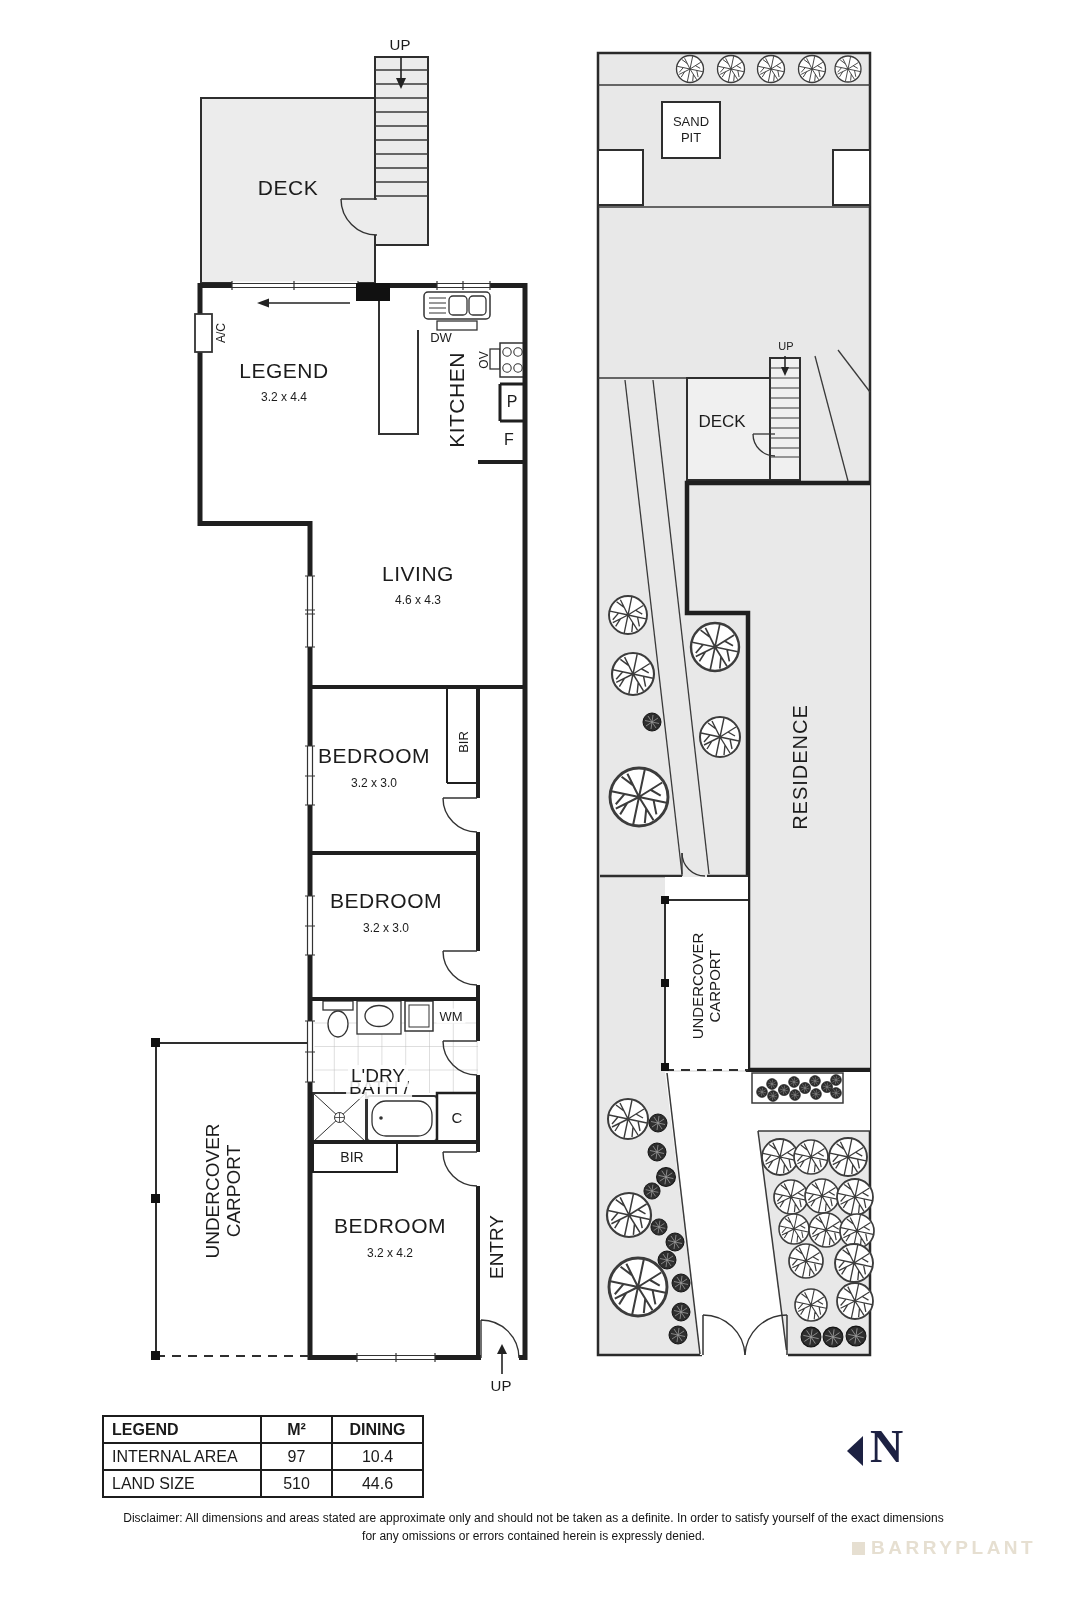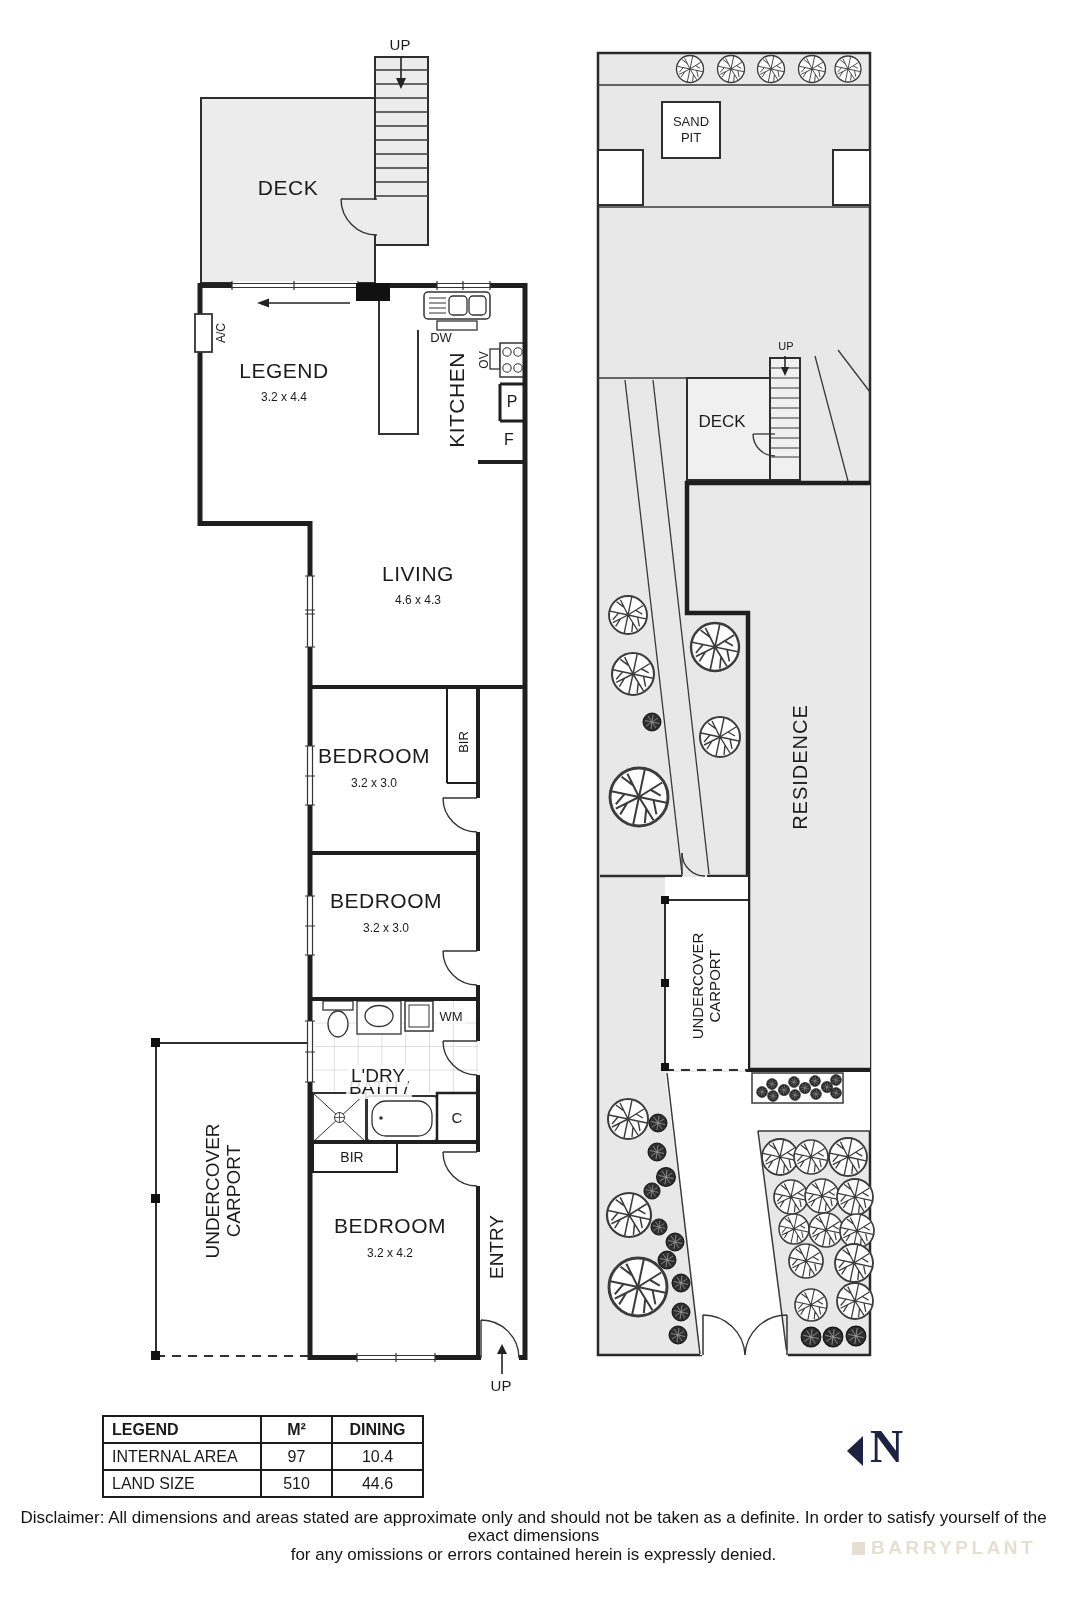--- a/index.html
+++ b/index.html
@@ -28,21 +28,21 @@
   #legend .c2{width:69px;text-align:center;}
   #legend .c3{width:89px;text-align:center;}
   #legend tr.hd td{font-weight:bold;}
   
   #north{position:absolute;left:847px;top:1420px;display:flex;align-items:center;}
   #north .tri{width:0;height:0;border-top:15px solid transparent;border-bottom:15px solid transparent;
               border-right:16px solid #1d2142;margin-top:8px;}
   #north .n{font-family:"Liberation Serif",serif;font-weight:bold;font-size:46px;color:#1d2142;margin-left:7px;}
   
   #disclaimer{position:absolute;left:0;top:1509px;width:1067px;text-align:center;
-              font-size:17px;line-height:18.4px;color:#141414;}
+              font-size:12px;line-height:18.4px;color:#141414;}
   
   #watermark{position:absolute;left:852px;top:1537px;display:flex;align-items:center;opacity:.85;}
   #watermark .sq{width:13px;height:13px;background:#e2dac9;margin-right:6px;}
   #watermark .wtxt{font-size:19px;font-weight:bold;letter-spacing:3.5px;color:#e2dac9;}
 </style>
 </head>
 <body>
 
 <div id="page">
 

